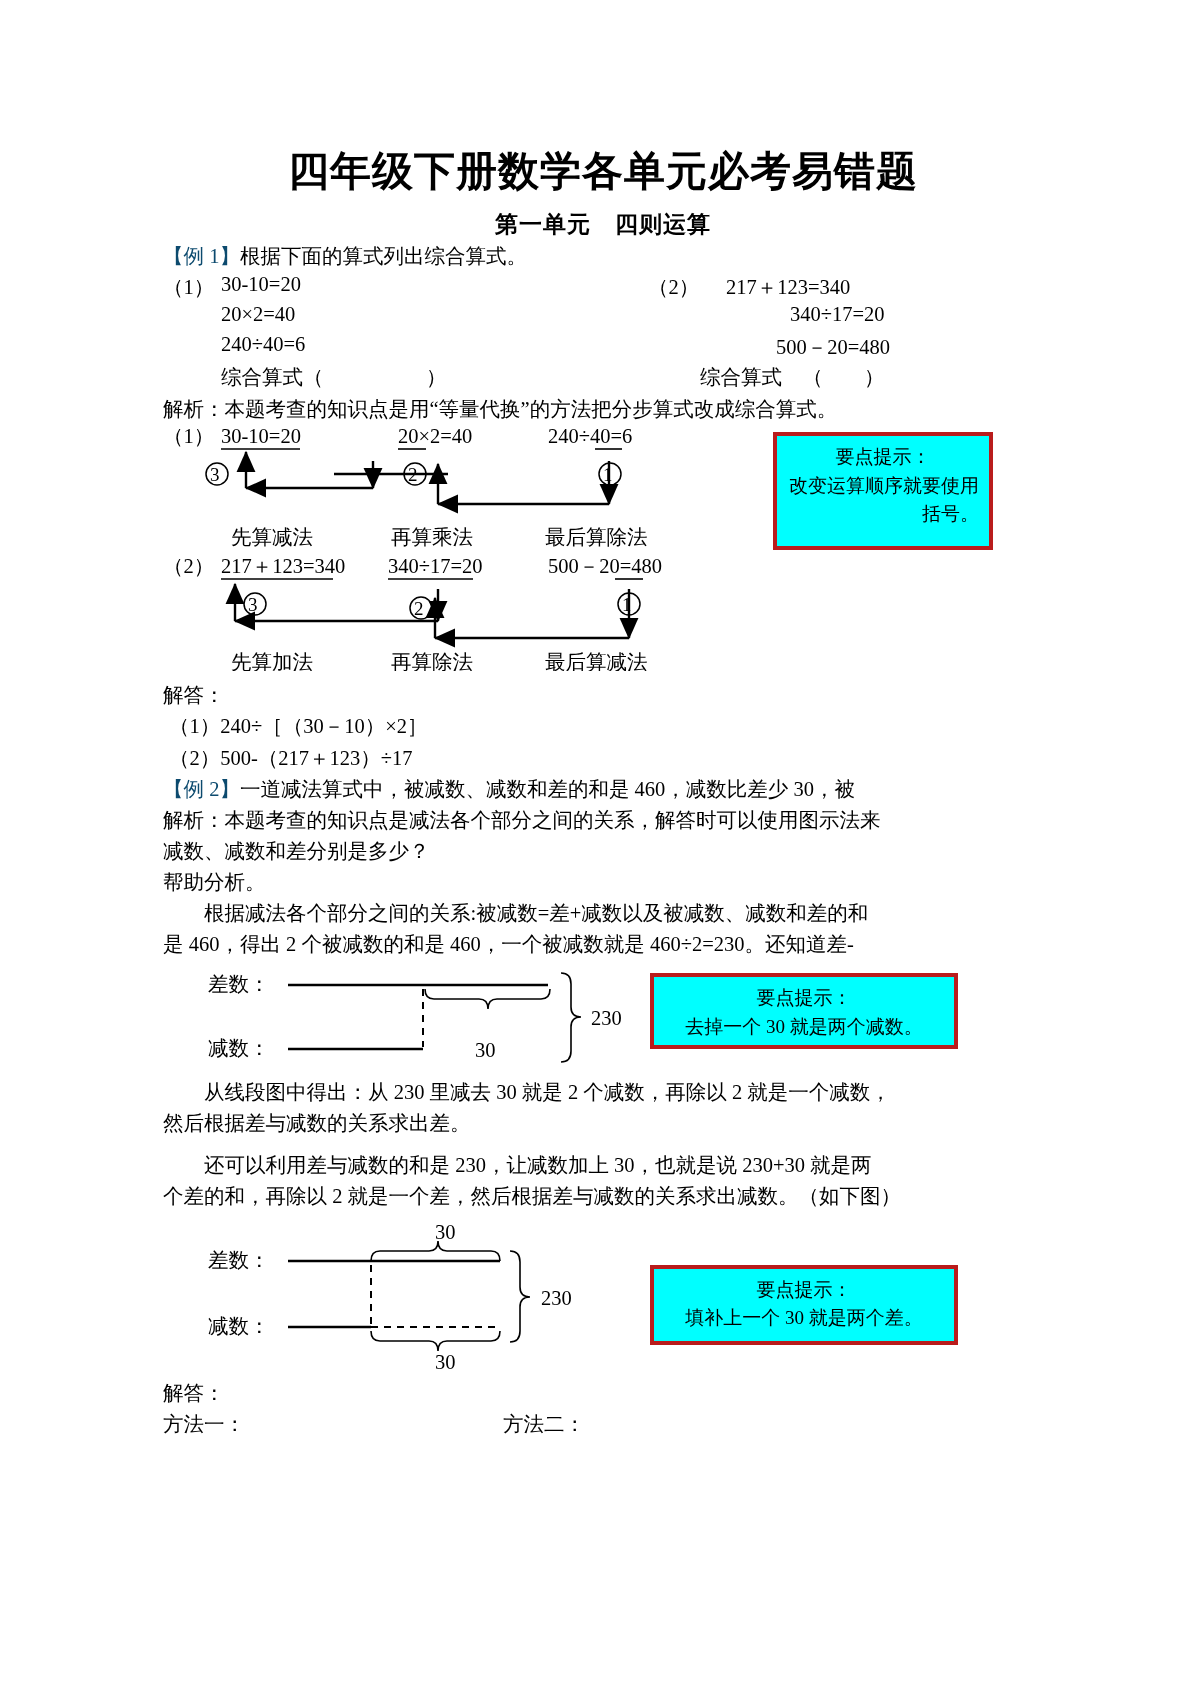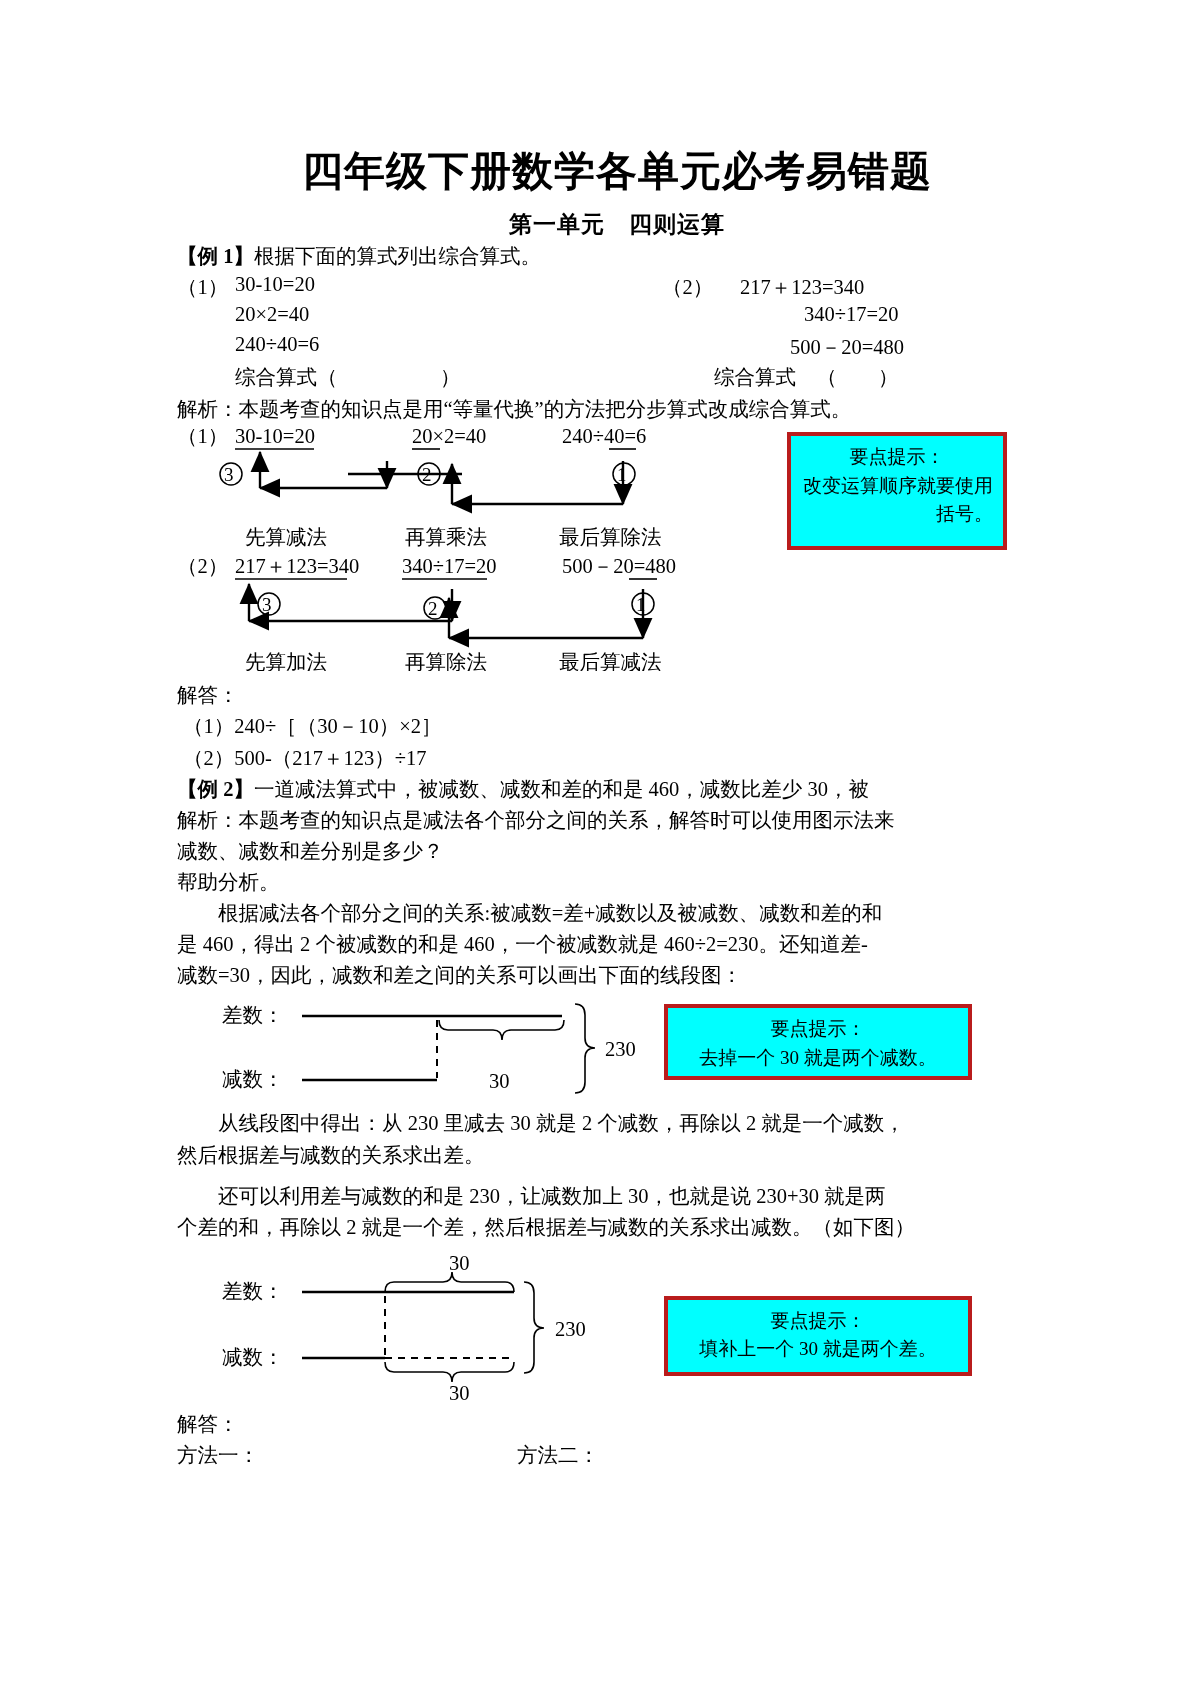--- a/index.html
+++ b/index.html
@@ -16,21 +16,20 @@
     width: 1191px;
     height: 1684px;
     background: #ffffff;
     overflow: hidden;
   }
   .doc {
     position: absolute;
     left: 163px;
     top: 0;
     width: 880px;
-    margin-left: 14px;
   }
 
   
   .doc-title {
     font-size: 41px;
     font-weight: bold;
     text-align: center;
     letter-spacing: 1px;
     margin-top: 148px;
     line-height: 1.15;
@@ -44,21 +43,21 @@
   }
 
   
   .p {
     font-size: 20.5px;
     line-height: 1.42;
     margin: 2px 0;
     text-align: justify;
   }
   .p.indent { text-indent: 41px; }
-  .ex-tag { color: #000000; font-weight: bold; }
+  .ex-tag { color: #0c4a6e; font-weight: normal; }
 
   
   .eq-row {
     position: relative;
     height: 30px;
     font-size: 20.5px;
   }
   .eq-left  { position: absolute; left: 0px; white-space: pre; }
   .eq-left2 { position: absolute; left: 58px; white-space: pre; }
   .eq-right { position: absolute; left: 485px; white-space: pre; }
@@ -213,21 +212,20 @@
     <div class="p" style="padding-left:6px;">（2）500-（217＋123）÷17</div>
 
     <div class="p"><span class="ex-tag">【例 2】</span><span>一道减法算式中，被减数、减数和差的和是 460，减数比差少 30，被</span></div>
     <div class="p"><span>解析：</span><span>本题考查的知识点是减法各个部分之间的关系，解答时可以使用图示法来</span></div>
 
     <div class="p">减数、减数和差分别是多少？</div>
     <div class="p">帮助分析。</div>
 
     <div class="p indent">根据减法各个部分之间的关系:被减数=差+减数以及被减数、减数和差的和</div>
     <div class="p">是 460，得出 2 个被减数的和是 460，一个被减数就是 460÷2=230。还知道差-</div>
-    <div class="p">减数=30，因此，减数和差之间的关系可以画出下面的线段图：</div>
 
     <div class="diagram-wrap" style="height:115px;">
       <svg width="880" height="115" viewBox="0 0 880 115" xmlns="http://www.w3.org/2000/svg">
         <text class="dg-text" x="45" y="30">差数：</text>
         <text class="dg-text" x="45" y="94">减数：</text>
 
         <line class="dg-line" x1="125" y1="24" x2="385" y2="24"></line>
 
         <line class="dg-line" x1="125" y1="88" x2="260" y2="88"></line>
 

